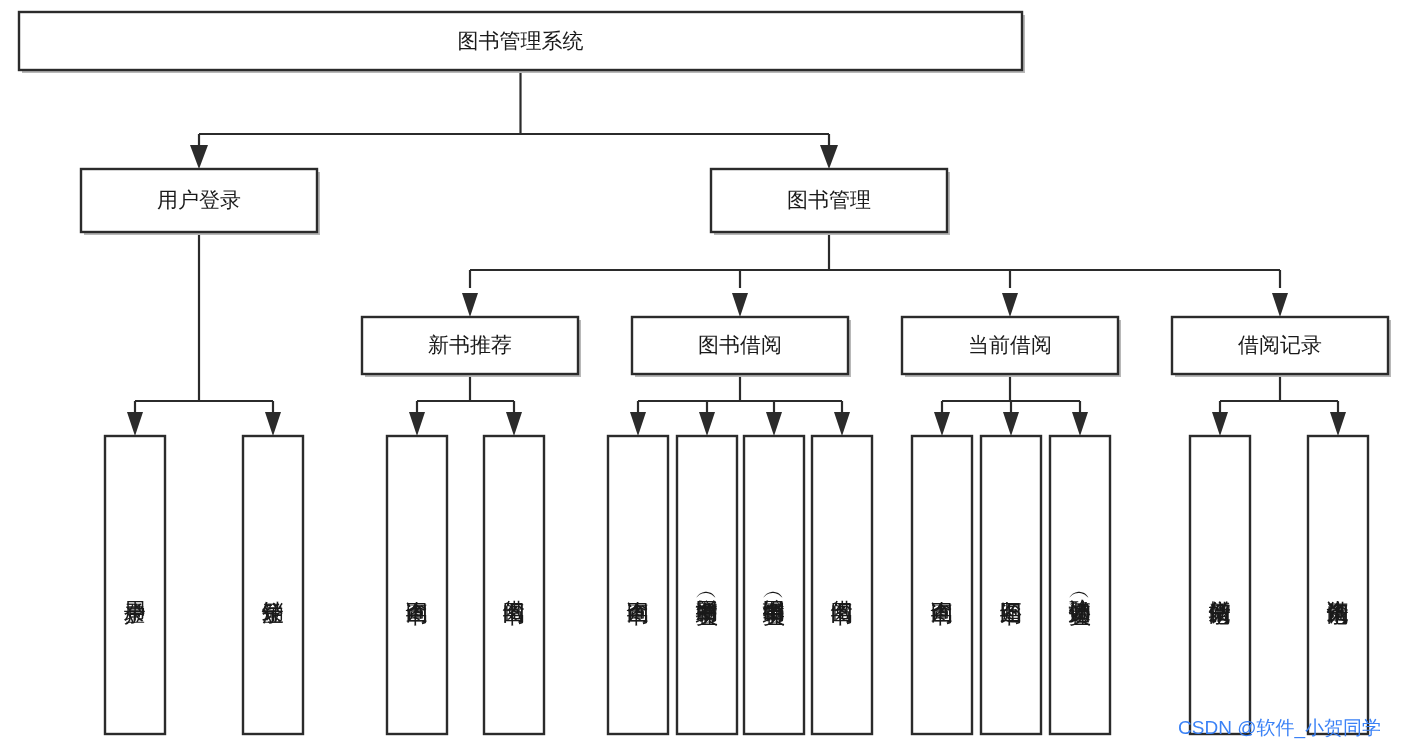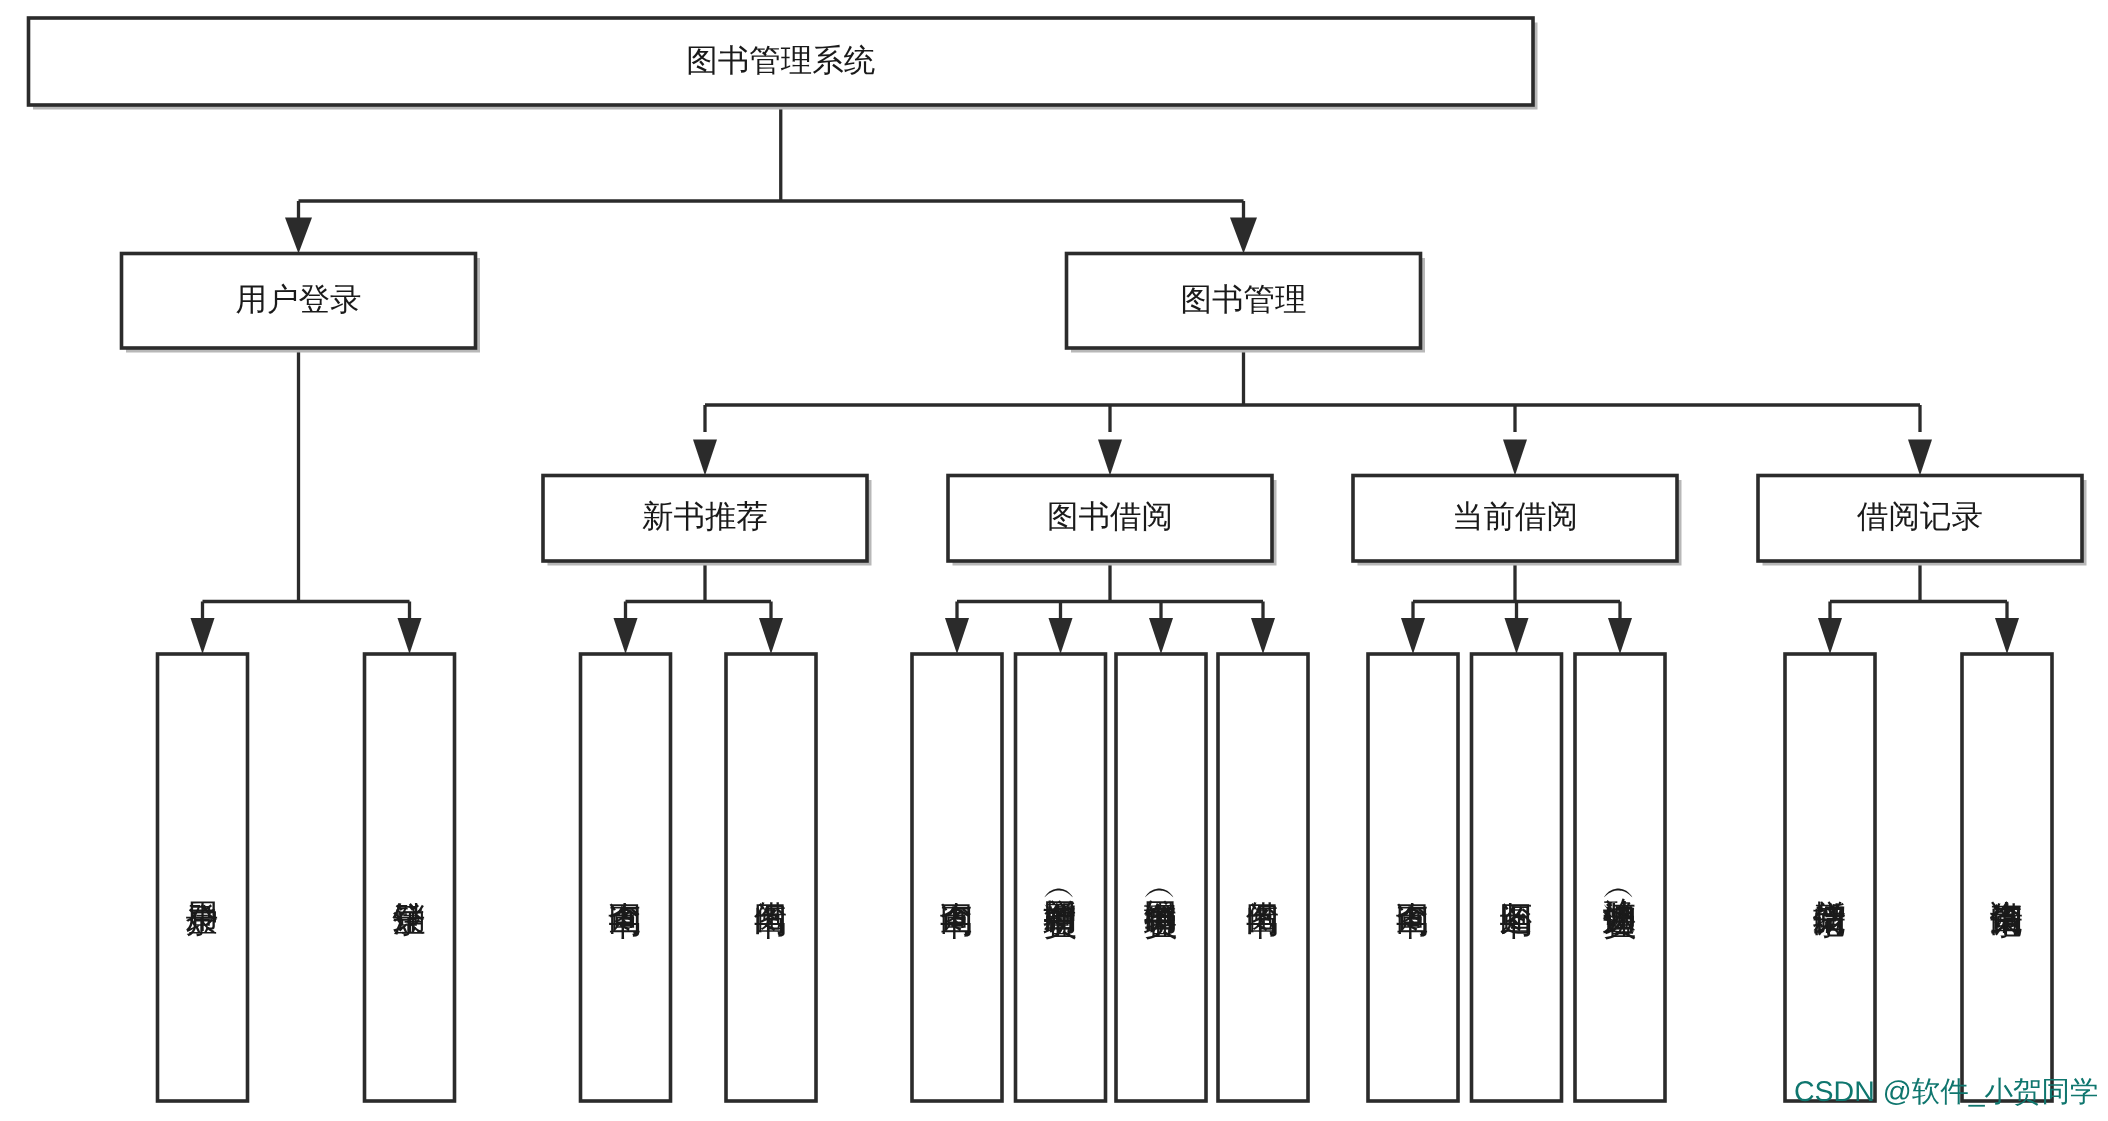--- a/index.html
+++ b/index.html
@@ -62,25 +62,25 @@
     letter-spacing: 1px;
     display: flex;
     align-items: center;
     justify-content: center;
     text-align: center;
     white-space: nowrap;
     pointer-events: none;
   }
   .watermark {
     position: absolute;
-    right: 6px;
+    right: 24px;
     bottom: 6px;
     font-family: "Liberation Sans", "DejaVu Sans", sans-serif;
     font-size: 19px;
-    color: #0f766e;
+    color: #3b82f6;
     white-space: nowrap;
   }
 </style>
 </head>
 <body>
 
 <div id="diagram-root">
 
   <svg id="diagram-svg" viewBox="0 0 1405 747" xmlns="http://www.w3.org/2000/svg">
 

